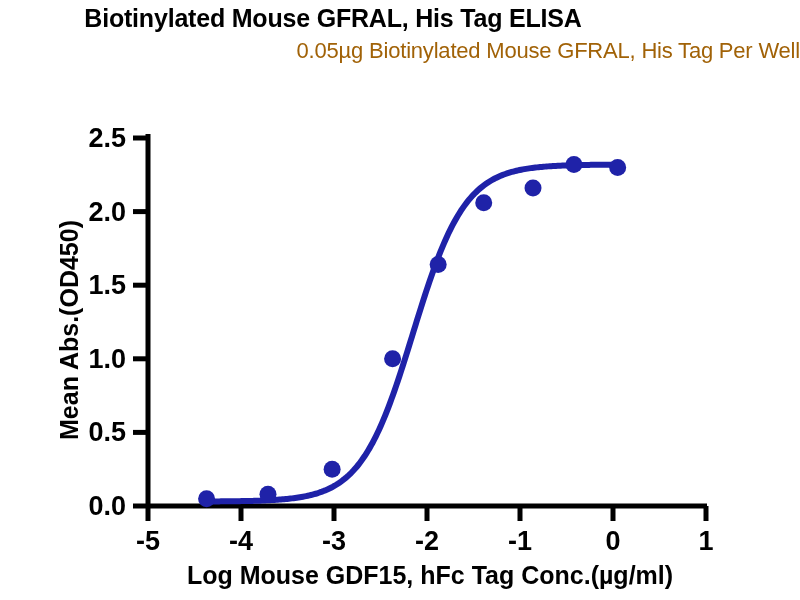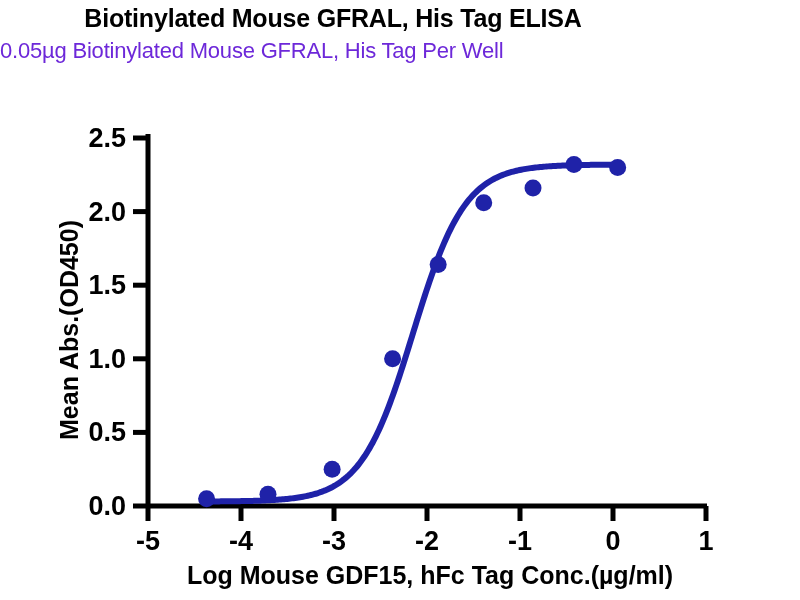--- a/index.html
+++ b/index.html
@@ -29,24 +29,24 @@
     font-weight: bold;
     color: #000000;
     letter-spacing: -0.2px;
     font-family: "Liberation Sans", sans-serif;
   }
   #chart-subtitle {
     position: absolute;
     top: 38px;
     left: 0;
     width: 800px;
-    text-align: left;
+    text-align: right;
     font-size: 22px;
     font-weight: normal;
-    color: #6d28d9;
+    color: #a16207;
     letter-spacing: -0.2px;
     font-family: "Liberation Sans", sans-serif;
   }
   #plot-svg {
     position: absolute;
     top: 0;
     left: 0;
   }
   .axis-tick-label {
     font-family: "Liberation Sans", sans-serif;

